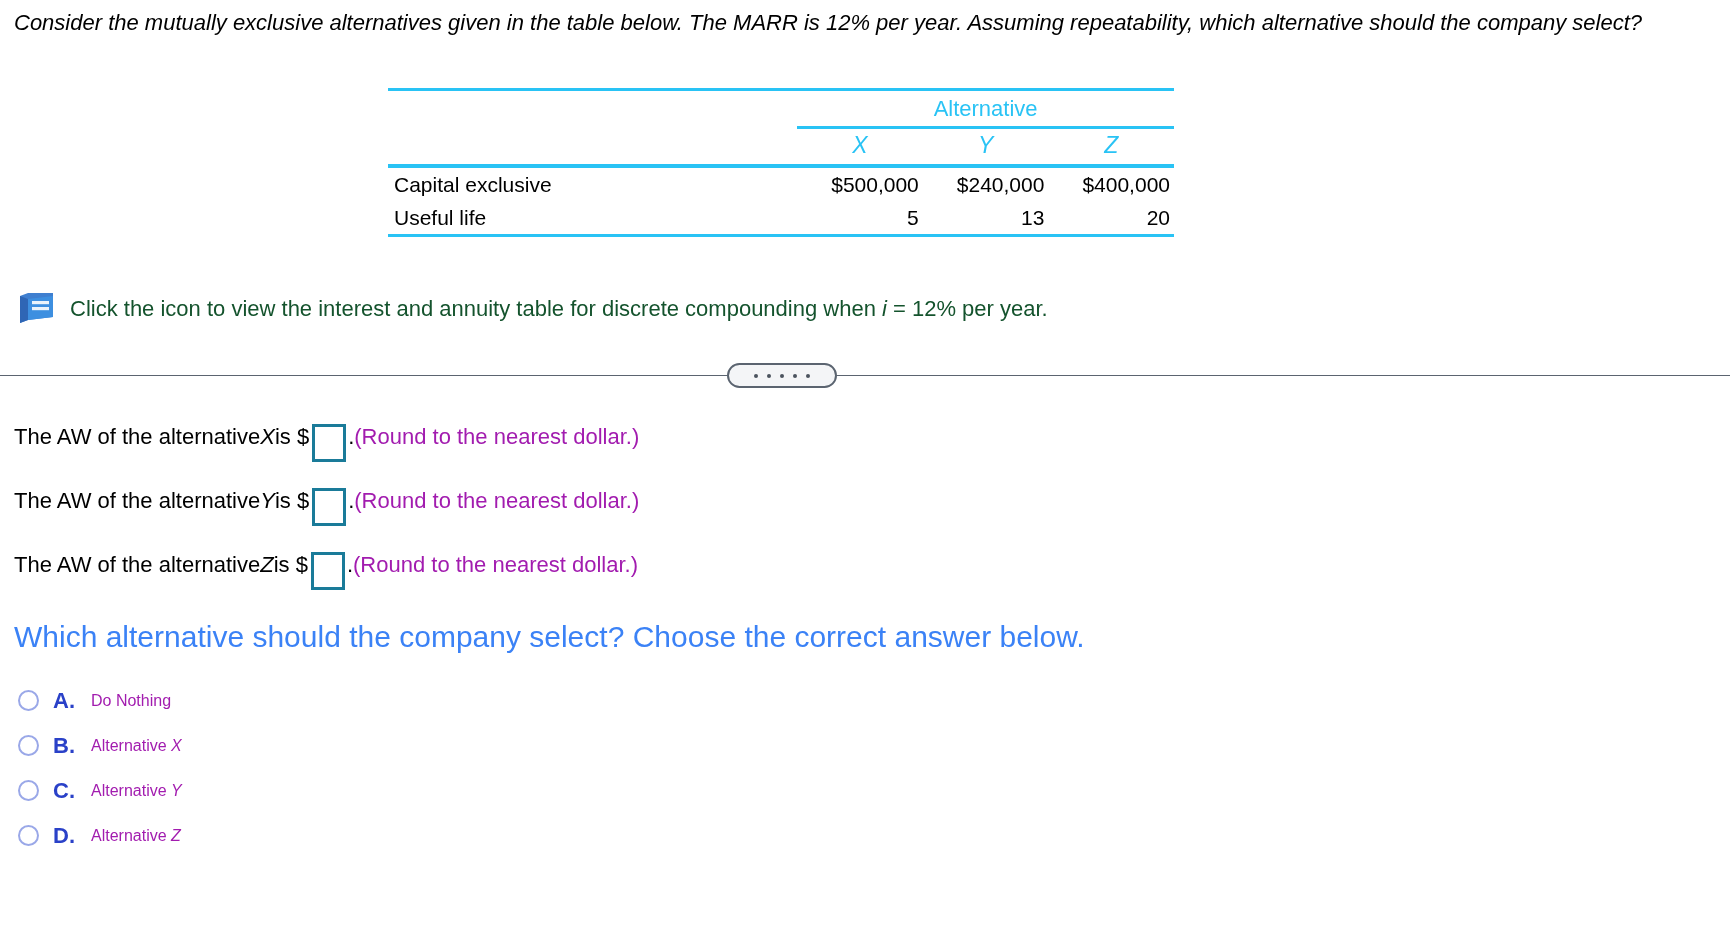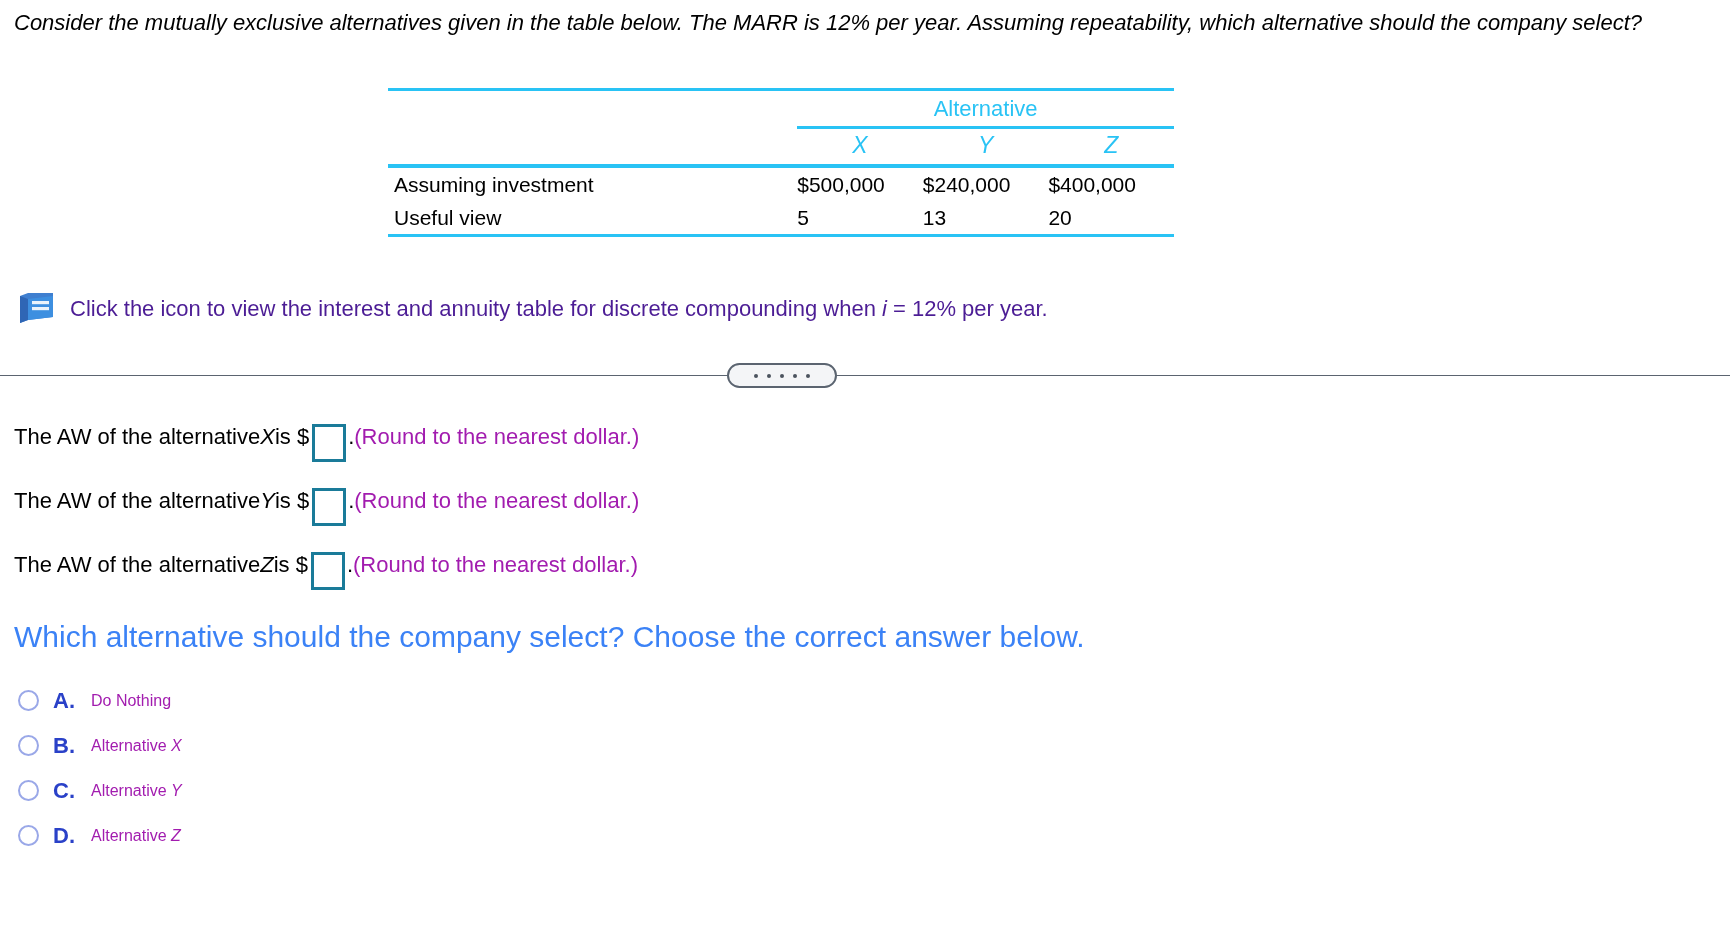--- a/index.html
+++ b/index.html
@@ -79,20 +79,21 @@
     width: 786px;
   }
   .row-label {
     font-weight: bold;
     font-size: 21px;
     text-align: left;
     padding: 5px 0 4px 6px !important;
     white-space: nowrap;
   }
   .row-val {
+    text-align: right;
     font-size: 21px;
     padding: 5px 4px 4px 0 !important;
     white-space: nowrap;
   }
   .col-spacer { width: 404px; }
   .col-x { width: 124px; }
   .col-y { width: 124px; }
   .col-z { width: 124px; }
 
   
@@ -105,21 +106,21 @@
     gap: 14px;
   }
   .book-icon {
     width: 40px;
     height: 34px;
     flex: 0 0 auto;
     position: relative;
   }
   .icon-link-text {
     font-size: 22px;
-    color: #4c1d95;
+    color: #14532d;
     white-space: nowrap;
   }
   .icon-link-text .ital { font-style: italic; }
 
   
   .divider {
     position: absolute;
     left: 0;
     top: 356px;
     width: 1730px;
@@ -253,27 +254,27 @@
         <td class="hdr-col col-y">Y</td>
         <td class="hdr-col col-z">Z</td>
       </tr>
       <tr>
         <td colspan="4">
             <div class="rule-mid"></div>
           </td>
       </tr>
 
       <tr>
-        <td class="row-label">Assuming investment</td>
+        <td class="row-label">Capital exclusive</td>
         <td class="row-val">$500,000</td>
         <td class="row-val">$240,000</td>
         <td class="row-val">$400,000</td>
       </tr>
       <tr>
-        <td class="row-label">Useful view</td>
+        <td class="row-label">Useful life</td>
         <td class="row-val">5</td>
         <td class="row-val">13</td>
         <td class="row-val">20</td>
       </tr>
 
       <tr>
         <td colspan="4">
             <div class="rule-bottom"></div>
           </td>
       </tr>

